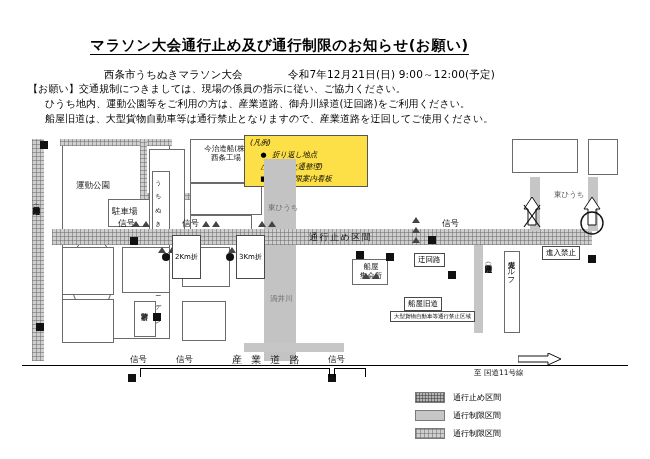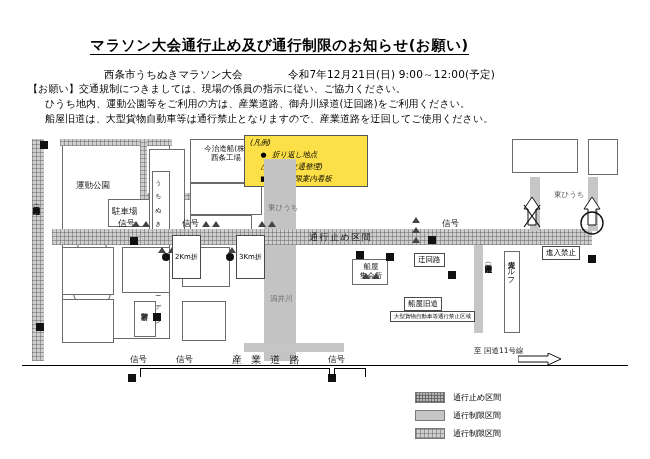--- a/index.html
+++ b/index.html
@@ -212,21 +212,21 @@
     <div class="lbl b" style="left:96px;top:88px;">信号</div>
     <div class="lbl b" style="left:160px;top:88px;">信号</div>
     <div class="lbl b" style="left:420px;top:88px;">信号</div>
     <div class="lbl b" style="left:108px;top:224px;">信号</div>
     <div class="lbl b" style="left:154px;top:224px;">信号</div>
     <div class="lbl b" style="left:306px;top:224px;">信号</div>
 
     <div class="blk solid" style="left:222px;top:212px;width:100px;height:9px;"></div>
     <div class="lbl big" style="left:210px;top:223px;">産 業 道 路</div>
 
-    <div class="lbl" style="left:452px;top:216px;">至 国道11号線</div>
+    <div class="lbl" style="left:452px;top:238px;">至 国道11号線</div>
     <svg style="position:absolute;left:496px;top:222px;width:44px;height:12px;" viewBox="0 0 44 12">
       <polygon points="0,3 30,3 30,0 43,6 30,12 30,9 0,9" fill="none" stroke="#111" stroke-width="1"></polygon>
     </svg>
   </div>
 
   <div class="rule" style="left:22px;top:365px;width:606px;height:1px;"></div>
   <div class="sq" style="left:128px;top:374px;"></div>
   <div class="sq" style="left:328px;top:374px;"></div>
   <div class="brace" style="left:140px;top:368px;width:188px;height:8px;"></div>
   <div class="brace" style="left:334px;top:368px;width:30px;height:8px;"></div>

